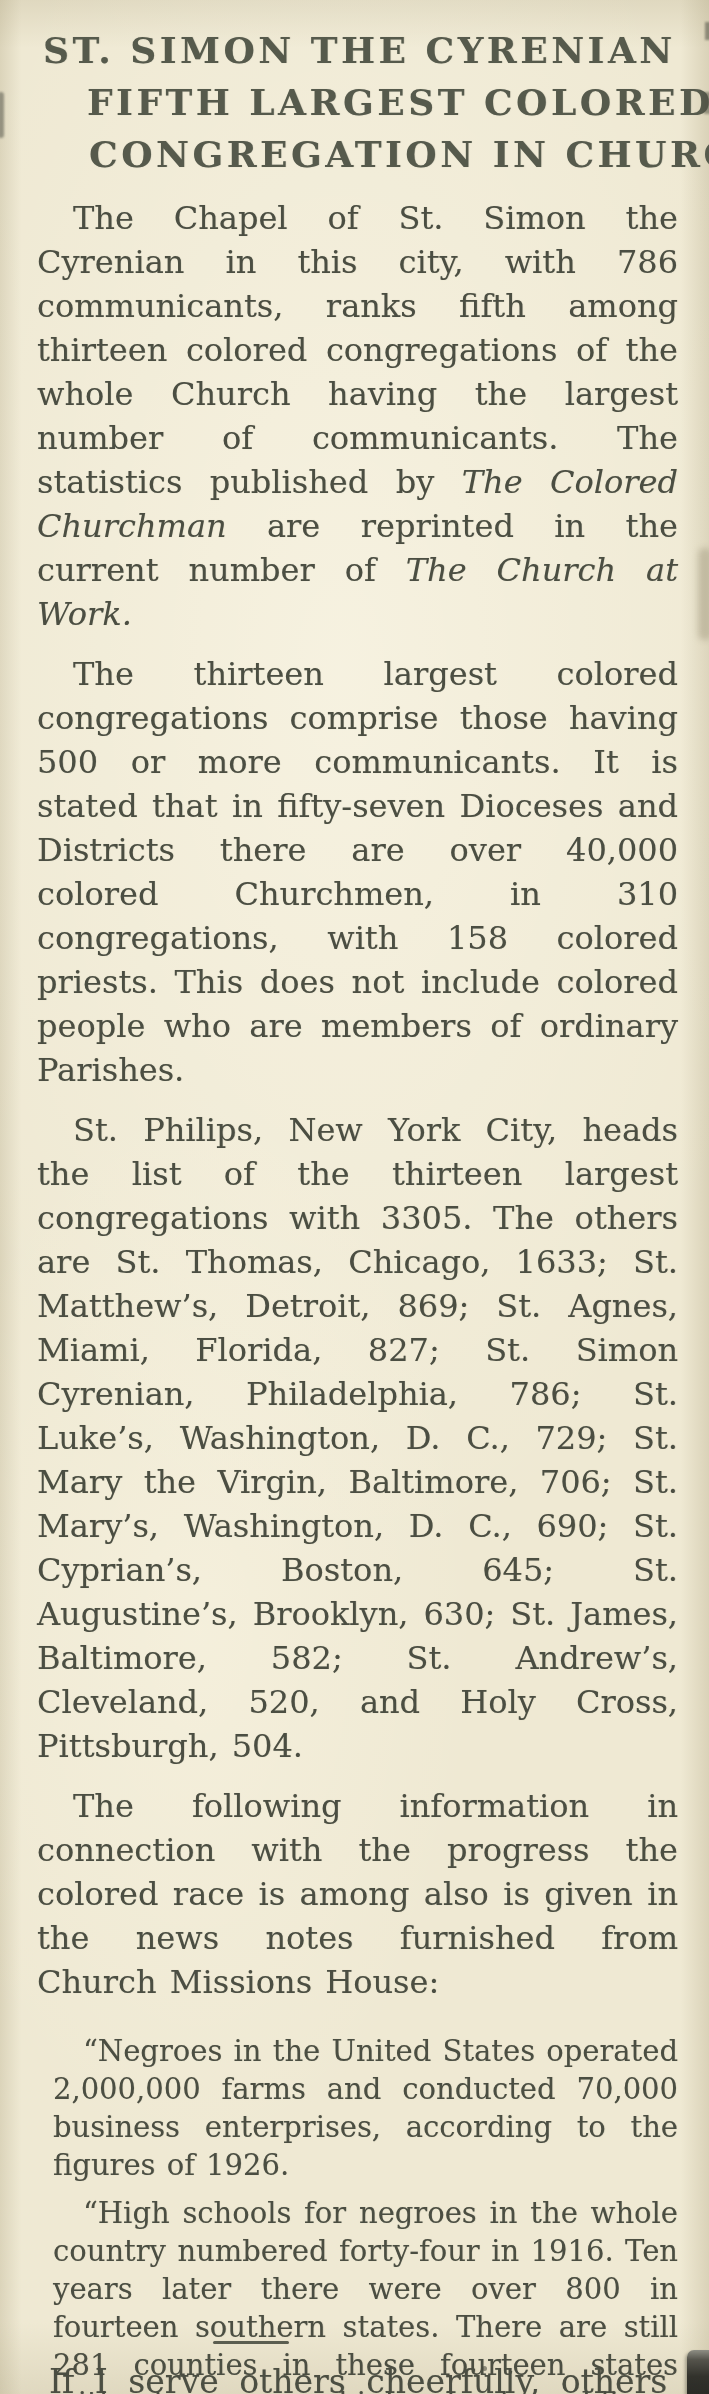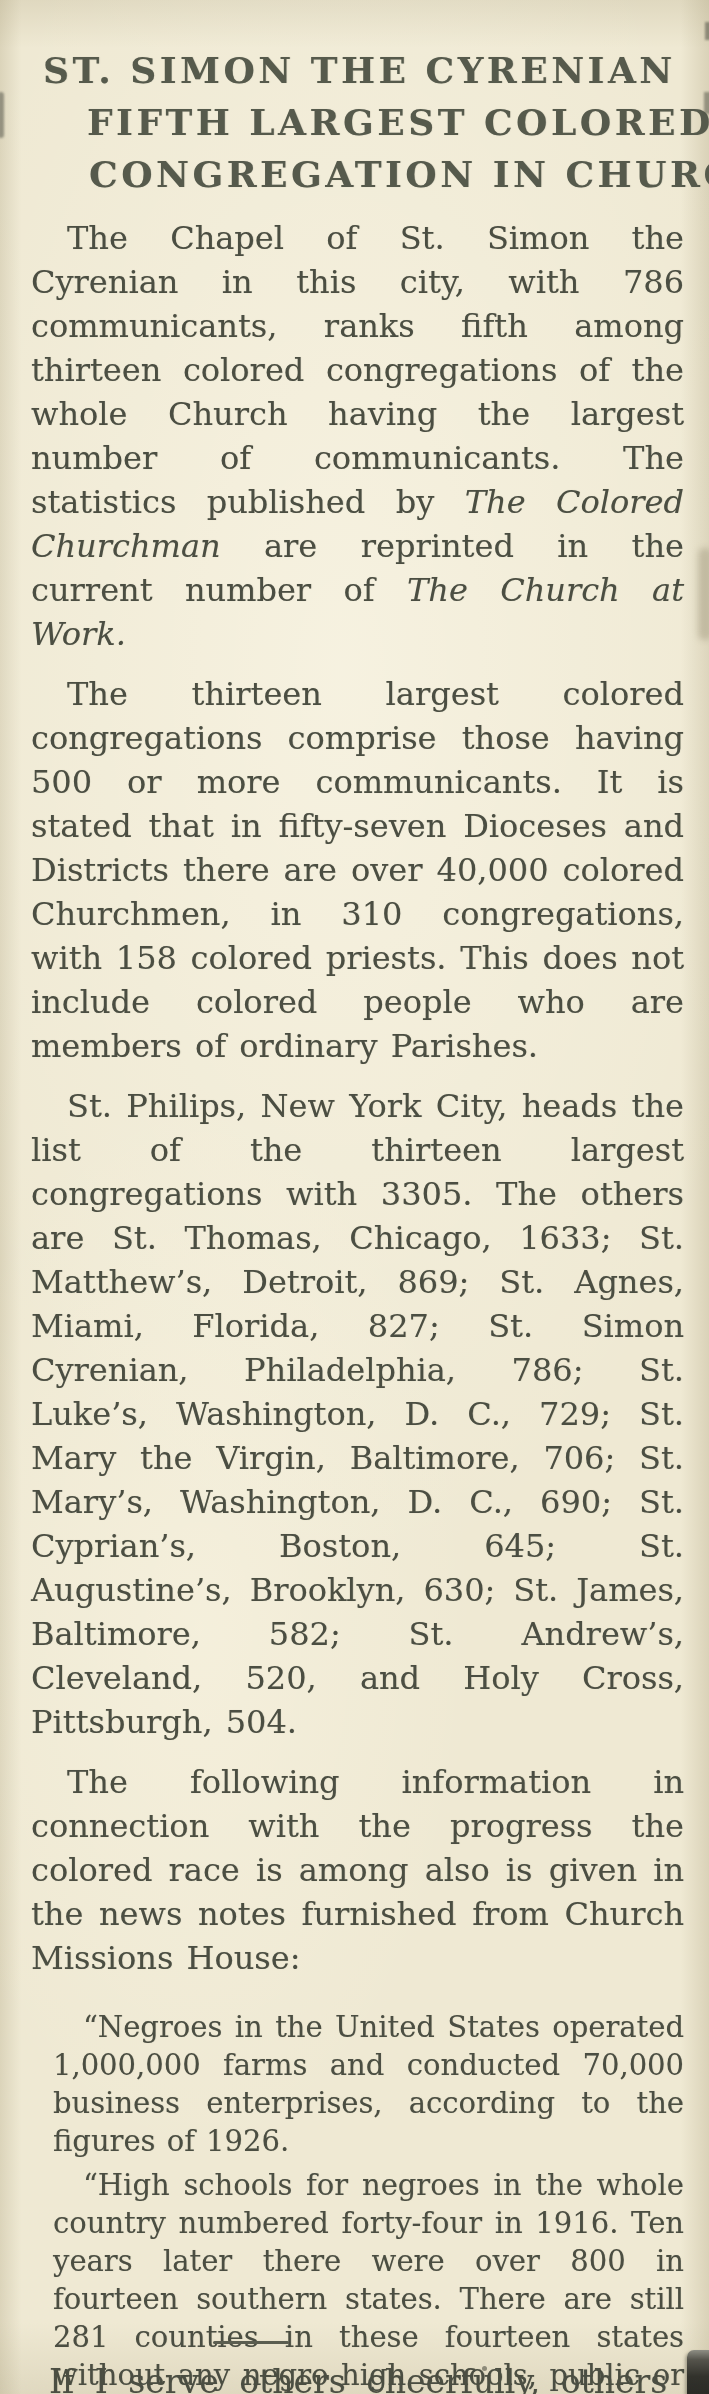--- a/index.html
+++ b/index.html
@@ -24,25 +24,25 @@
   .headline { margin-bottom:16px; }
   .hl {
     font-weight:bold;
     font-size:36px;
     line-height:52px;
     letter-spacing:3.5px;
     color:#565a4c;
     white-space:nowrap;
     text-shadow:0.4px 0.4px 0.8px rgba(86,90,76,0.35);
   }
-  .hl.l1 { margin-left:16px;margin-top:20px; }
+  .hl.l1 { margin-left:16px; }
   .hl.l2 { margin-left:60px; }
   .hl.l3 { margin-left:62px; }
 
-  p { margin:4px; text-shadow:0.3px 0.3px 0.7px rgba(75,78,66,0.30); }
+  p { margin:10px; text-shadow:0.3px 0.3px 0.7px rgba(75,78,66,0.30); }
   p.body {
     font-size:32px;
     line-height:44px;
     text-align:justify;
     text-indent:36px;
     word-spacing:3px;
     margin-bottom:16px;
   }
   p.quote {
     font-size:29px;
@@ -99,21 +99,21 @@
     <div class="headline">
       <div class="hl l1">ST. SIMON THE CYRENIAN</div>
       <div class="hl l2">FIFTH LARGEST COLORED</div>
       <div class="hl l3">CONGREGATION IN CHURCH</div>
     </div>
     <div id="paragraphs" class="paragraphs">
         <p class="body"><span>The Chapel of St. Simon the Cyrenian in this city, with 786 communicants, ranks fifth among thirteen colored congregations of the whole Church having the largest number of communicants. The statistics published by </span><span class="ital">The Colored Churchman</span><span> are reprinted in the current number of </span><span class="ital">The Church at Work.</span></p>
         <p class="body"><span>The thirteen largest colored congregations comprise those having 500 or more communicants. It is stated that in fifty-seven Dioceses and Districts there are over 40,000 colored Churchmen, in 310 congregations, with 158 colored priests. This does not include colored people who are members of ordinary Parishes.</span></p>
         <p class="body"><span>St. Philips, New York City, heads the list of the thirteen largest congregations with 3305. The others are St. Thomas, Chicago, 1633; St. Matthew’s, Detroit, 869; St. Agnes, Miami, Florida, 827; St. Simon Cyrenian, Philadelphia, 786; St. Luke’s, Washington, D. C., 729; St. Mary the Virgin, Baltimore, 706; St. Mary’s, Washington, D. C., 690; St. Cyprian’s, Boston, 645; St. Augustine’s, Brooklyn, 630; St. James, Baltimore, 582; St. Andrew’s, Cleveland, 520, and Holy Cross, Pittsburgh, 504.</span></p>
         <p class="body"><span>The following information in connection with the progress the colored race is among also is given in the news notes furnished from Church Missions House:</span></p>
-        <p class="quote"><span>“Negroes in the United States operated 1,000,000 farms and conducted 70,000 business enterprises, according to the figures of 1926.</span></p>
+        <p class="quote"><span>“Negroes in the United States operated 2,000,000 farms and conducted 70,000 business enterprises, according to the figures of 1926.</span></p>
         <p class="quote"><span>“High schools for negroes in the whole country numbered forty-four in 1916. Ten years later there were over 800 in fourteen southern states. There are still 281 counties in these fourteen states without any negro high schools, public or private.”</span></p>
       </div>
   </div>
 
   <div class="divider"></div>
   <div class="footer-line">If I serve others cheerfully, others</div>
 
   <div class="artifact corner-mark"></div>
   <div class="artifact edge-notch-left"></div>
   <div class="artifact edge-nick-1"></div>

